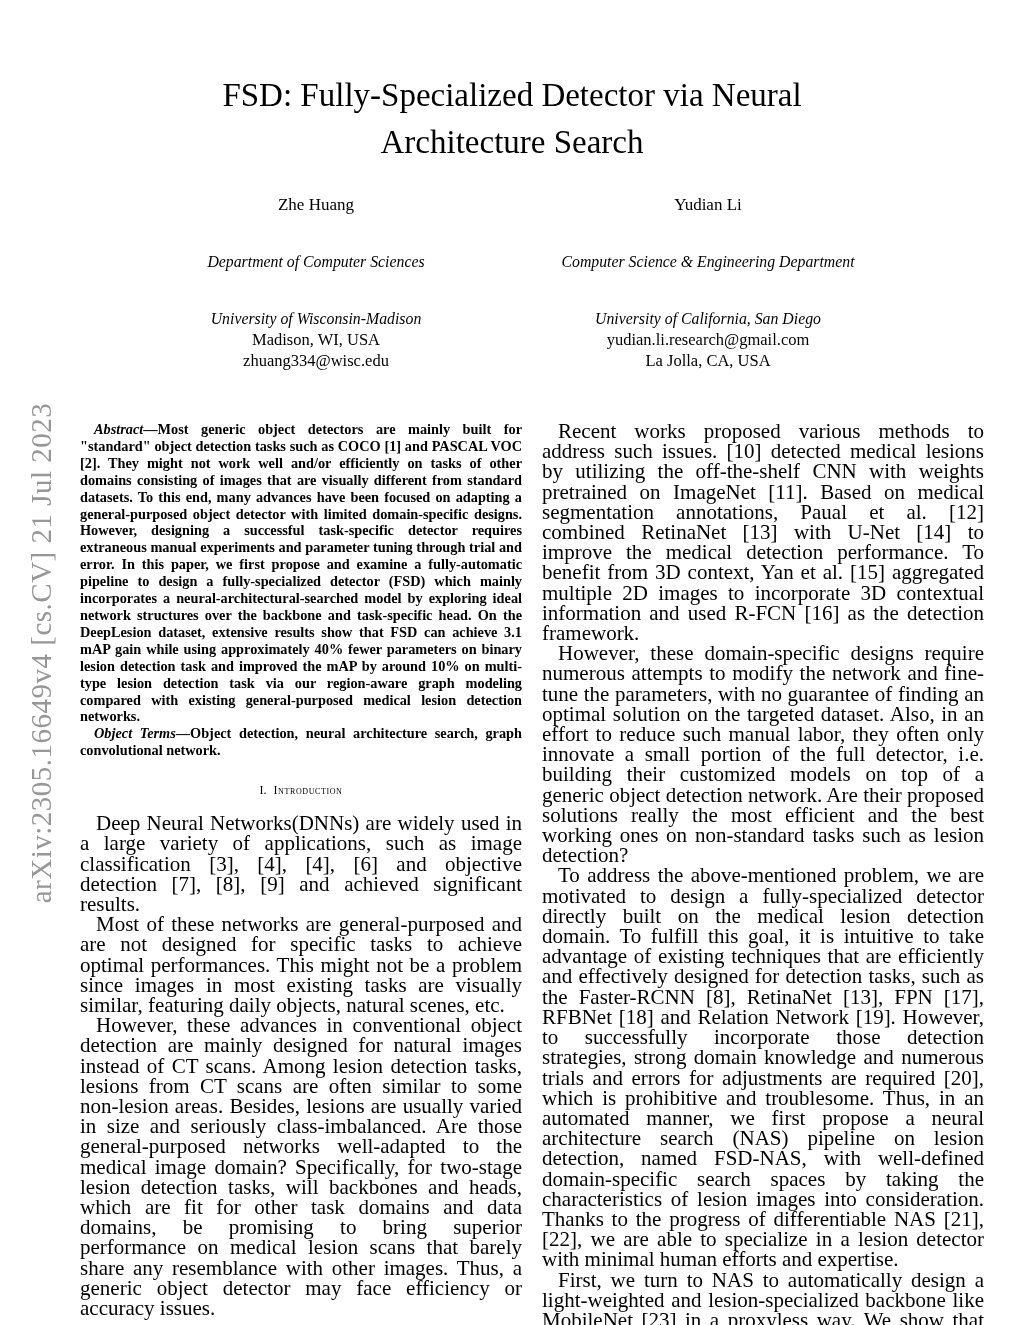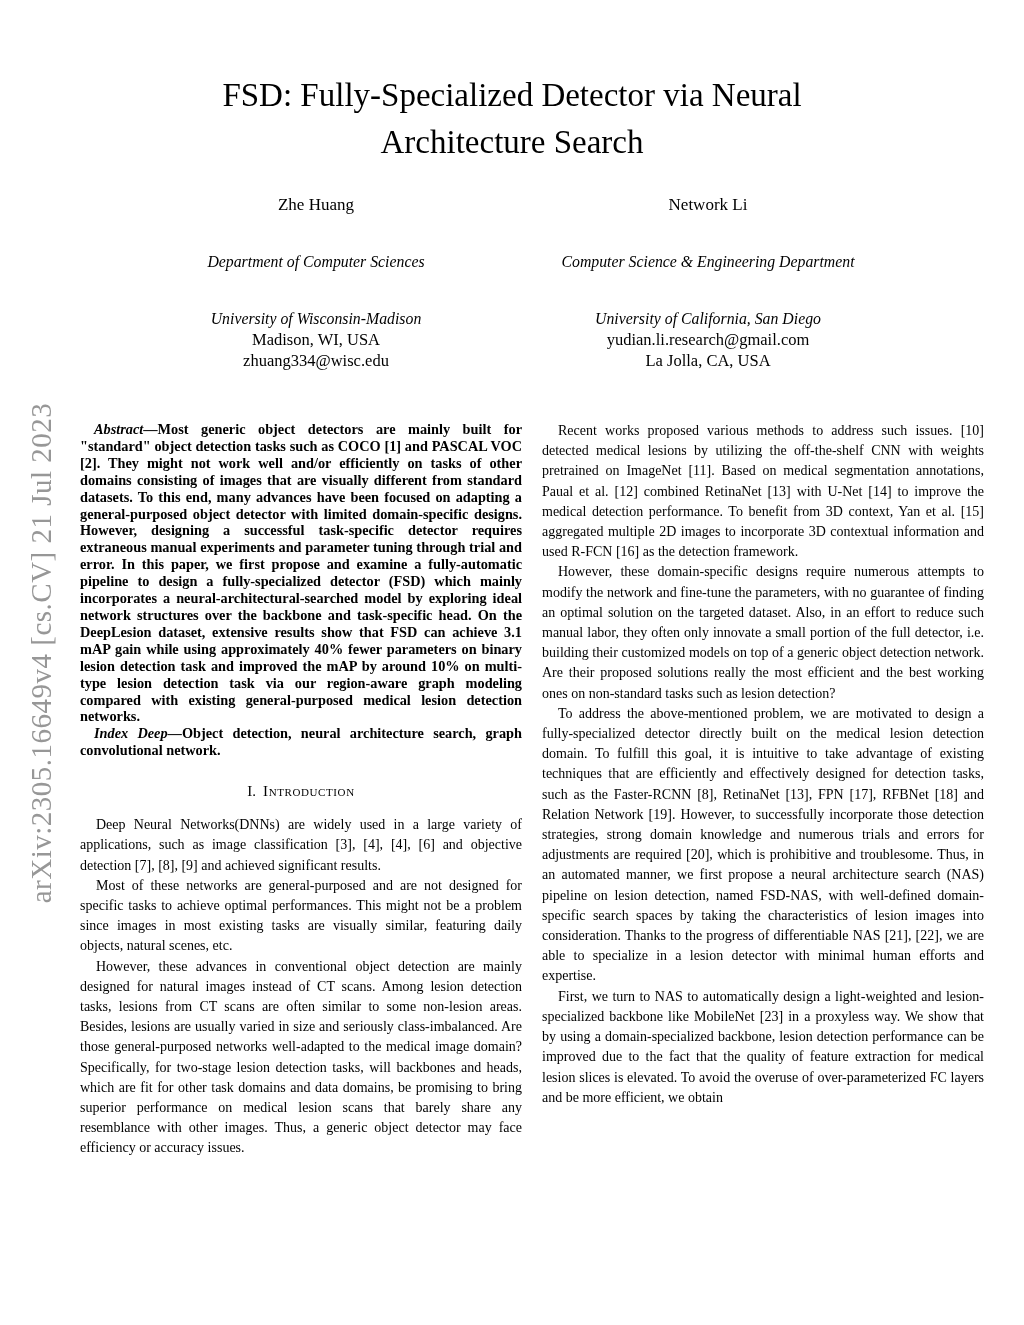--- a/index.html
+++ b/index.html
@@ -57,31 +57,31 @@
   .abstract-par, .index-par {
     font-size: 14.3px;
     line-height: 16.9px;
     font-weight: bold;
     text-indent: 14px;
   }
   .run-label { font-style: italic; }
   .section-heading {
     margin: 24px 0 15px 0;
     text-align: center;
-    font-size: 15px;
+    font-size: 12px;
     font-weight: 400;
     text-indent: 0;
   }
   .section-heading .sc {
     font-variant: small-caps;
     letter-spacing: 0.6px;
     margin-left: 7px;
   }
   .body-par {
-    font-size: 14px;
+    font-size: 21px;
     line-height: 20.2px;
     text-indent: 16px;
   }
 </style>
 </head>
 <body>
 
 <div class="page">
 
   <div class="arxiv-sidebar">arXiv:2305.16649v4  [cs.CV]  21 Jul 2023</div>
@@ -93,33 +93,33 @@
 
   <div class="authors-row">
     <div class="author-block">
       <div class="author-name">Zhe Huang</div>
       <div class="author-line italic">Department of Computer Sciences</div>
       <div class="author-line italic">University of Wisconsin-Madison</div>
       <div class="author-line">Madison, WI, USA</div>
       <div class="author-line">zhuang334@wisc.edu</div>
     </div>
     <div class="author-block">
-      <div class="author-name">Network Li</div>
+      <div class="author-name">Yudian Li</div>
       <div class="author-line italic">Computer Science &amp; Engineering Department</div>
       <div class="author-line italic">University of California, San Diego</div>
       <div class="author-line">yudian.li.research@gmail.com</div>
       <div class="author-line">La Jolla, CA, USA</div>
     </div>
   </div>
 
   <div class="columns">
 
     <div class="col">
       <p class="abstract-par"><span class="run-label">Abstract</span><span>—Most generic object detectors are mainly built for "standard" object detection tasks such as COCO [1] and PASCAL VOC [2]. They might not work well and/or efficiently on tasks of other domains consisting of images that are visually different from standard datasets. To this end, many advances have been focused on adapting a general-purposed object detector with limited domain-specific designs. However, designing a successful task-specific detector requires extraneous manual experiments and parameter tuning through trial and error. In this paper, we first propose and examine a fully-automatic pipeline to design a fully-specialized detector (FSD) which mainly incorporates a neural-architectural-searched model by exploring ideal network structures over the backbone and task-specific head. On the DeepLesion dataset, extensive results show that FSD can achieve 3.1 mAP gain while using approximately 40% fewer parameters on binary lesion detection task and improved the mAP by around 10% on multi-type lesion detection task via our region-aware graph modeling compared with existing general-purposed medical lesion detection networks.</span></p>
-      <p class="index-par"><span class="run-label">Index Deep</span><span>—Object detection, neural architecture search, graph convolutional network.</span></p>
+      <p class="index-par"><span class="run-label">Object Terms</span><span>—Object detection, neural architecture search, graph convolutional network.</span></p>
 
       <h2 class="section-heading"><span>I.</span><span class="sc">Introduction</span></h2>
 
       <p class="body-par">Deep Neural Networks(DNNs) are widely used in a large variety of applications, such as image classification [3], [4], [4], [6] and objective detection [7], [8], [9] and achieved significant results.</p>
       <p class="body-par">Most of these networks are general-purposed and are not designed for specific tasks to achieve optimal performances. This might not be a problem since images in most existing tasks are visually similar, featuring daily objects, natural scenes, etc.</p>
       <p class="body-par">However, these advances in conventional object detection are mainly designed for natural images instead of CT scans. Among lesion detection tasks, lesions from CT scans are often similar to some non-lesion areas. Besides, lesions are usually varied in size and seriously class-imbalanced. Are those general-purposed networks well-adapted to the medical image domain? Specifically, for two-stage lesion detection tasks, will backbones and heads, which are fit for other task domains and data domains, be promising to bring superior performance on medical lesion scans that barely share any resemblance with other images. Thus, a generic object detector may face efficiency or accuracy issues.</p>
     </div>
 
     <div class="col">
       <p class="body-par">Recent works proposed various methods to address such issues. [10] detected medical lesions by utilizing the off-the-shelf CNN with weights pretrained on ImageNet [11]. Based on medical segmentation annotations, Paual et al. [12] combined RetinaNet [13] with U-Net [14] to improve the medical detection performance. To benefit from 3D context, Yan et al. [15] aggregated multiple 2D images to incorporate 3D contextual information and used R-FCN [16] as the detection framework.</p>

